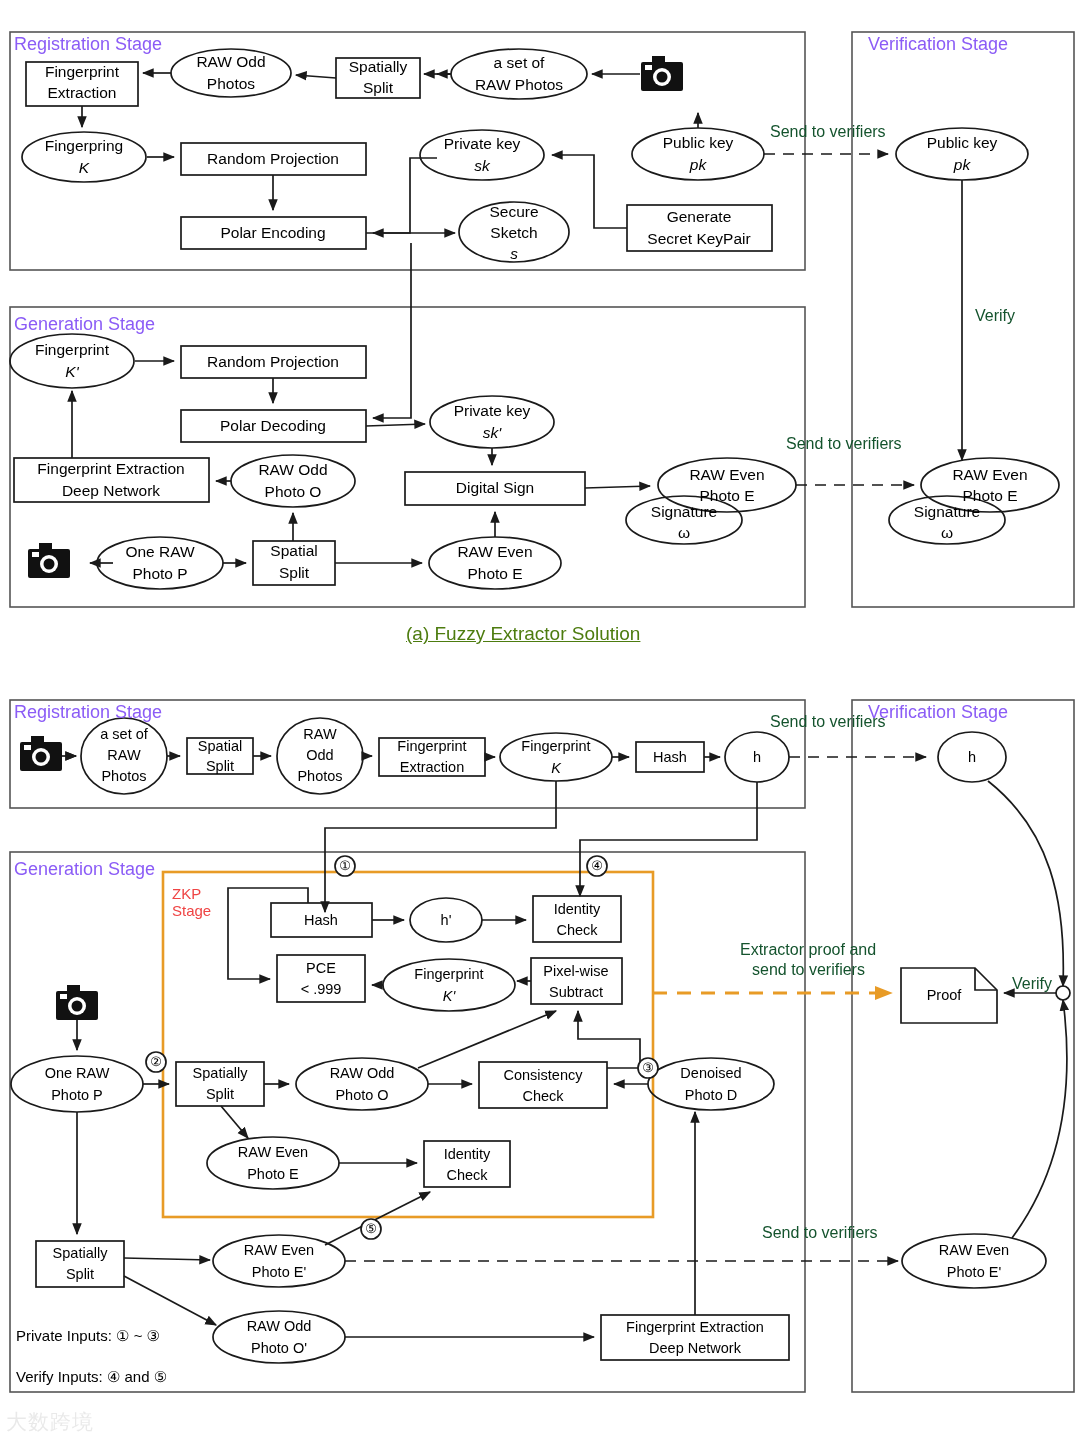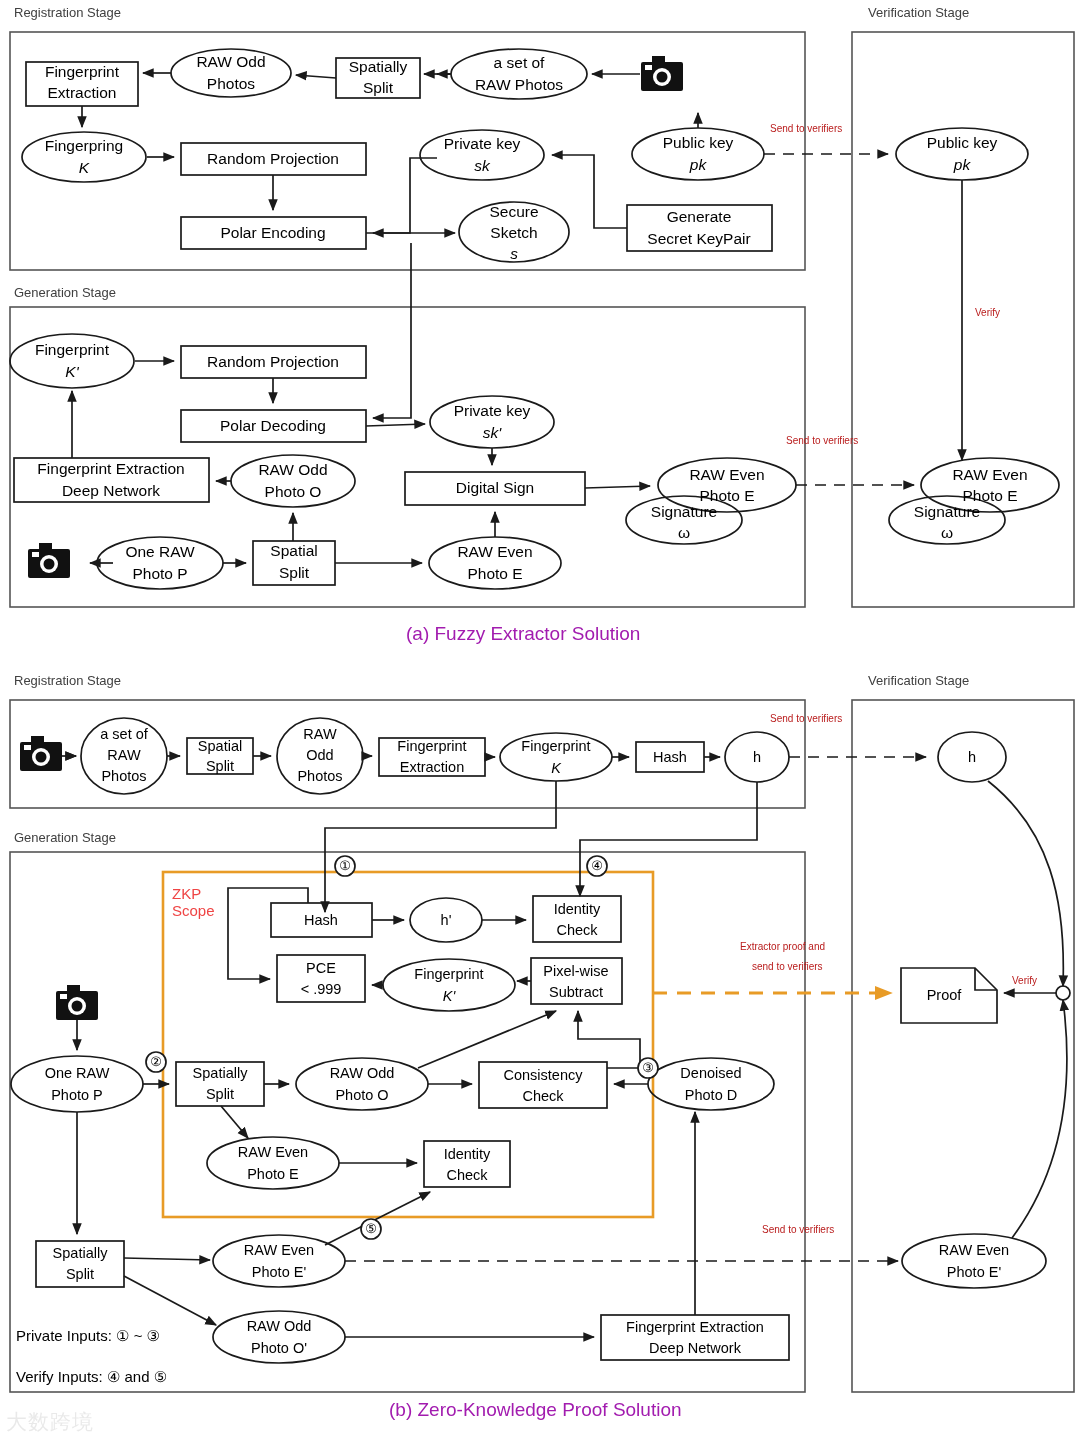--- a/index.html
+++ b/index.html
@@ -1,21 +1,21 @@
 <!DOCTYPE html>
 <html><head>
 <meta charset="utf-8">
 <style>
   html,body{margin:0;padding:0;background:#fff;}
   body{width:1080px;height:1449px;font-family:"Liberation Sans",sans-serif;color:#000;}
   #root{position:relative;width:1080px;height:1449px;overflow:hidden;}
   svg#canvas{position:absolute;left:0;top:0;width:1080px;height:1449px;}
-  .stage-label{position:absolute;font-size:13px;color:#404040;white-space:nowrap;}
-  .edge-label{position:absolute;font-size:10px;color:#b91c1c;white-space:nowrap;text-align:right;}
-  .caption{position:absolute;font-size:19px;color:#a21caf;white-space:nowrap;}
+  .stage-label{position:absolute;font-size:18px;color:#8b5cf6;white-space:nowrap;margin-top:29px;}
+  .edge-label{position:absolute;font-size:16px;color:#14532d;white-space:nowrap;text-align:right;}
+  .caption{position:absolute;font-size:19px;color:#4d7c0f;white-space:nowrap;text-decoration:underline;}
   .legend{position:absolute;font-size:15px;color:#000;white-space:nowrap;}
   .zkp-label{position:absolute;font-size:15px;color:#ef4444;line-height:1.15;white-space:nowrap;}
   .node-text{font-size:15.5px;text-anchor:middle;dominant-baseline:middle;font-family:"Liberation Sans",sans-serif;fill:#000;}
   .node-text.small{font-size:14.5px;}
   .ital{font-style:italic;}
   .watermark{position:absolute;left:6px;top:1408px;width:190px;height:36px;opacity:.30;}
   .wm-text{font-size:21px;color:#b9b9b9;font-family:"DejaVu Sans",sans-serif;letter-spacing:1px;}
 </style>
 </head>
 <body>
@@ -329,31 +329,30 @@
 <div class="edge-label" style="left:786px;top:435px;">Send to verifiers</div>
 
 <div class="caption" style="left:406px;top:623px;">(a) Fuzzy Extractor Solution</div>
 
 <div class="stage-label" style="left:14px;top:673px;">Registration Stage</div>
 <div class="stage-label" style="left:14px;top:830px;">Generation Stage</div>
 <div class="stage-label" style="left:868px;top:673px;">Verification Stage</div>
 
 <div class="zkp-label" style="left:172px;top:885px;">
   <div>ZKP</div>
-  <div>Scope</div>
+  <div>Stage</div>
 </div>
 
 <div class="edge-label" style="left:770px;top:713px;">Send to verifiers</div>
 <div class="edge-label" style="left:740px;top:941px;">Extractor proof and</div>
 <div class="edge-label" style="left:752px;top:961px;">send to verifiers</div>
 <div class="edge-label" style="left:1012px;top:975px;">Verify</div>
 <div class="edge-label" style="left:762px;top:1224px;">Send to verifiers</div>
 
 <div class="legend" style="left:16px;top:1327px;">Private Inputs:  ① ~ ③</div>
 <div class="legend" style="left:16px;top:1368px;">Verify Inputs:   ④ and ⑤</div>
 
-<div class="caption" style="left:389px;top:1399px;">(b) Zero-Knowledge Proof Solution</div>
 
 <div class="watermark">
   <span class="wm-text">大数跨境</span>
 </div>
 
 </div>
 
 </body></html>

